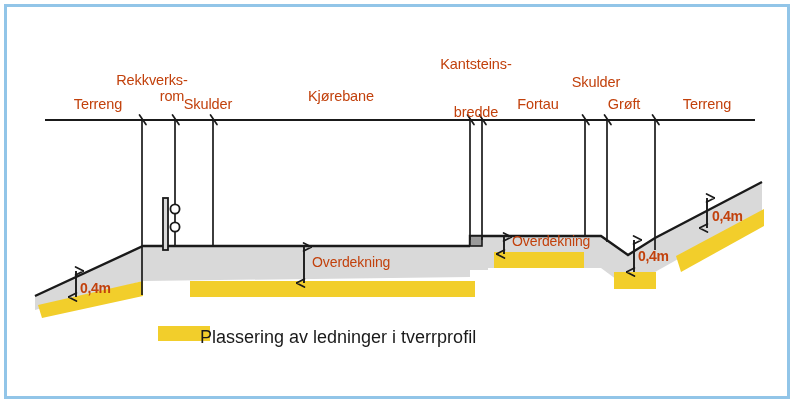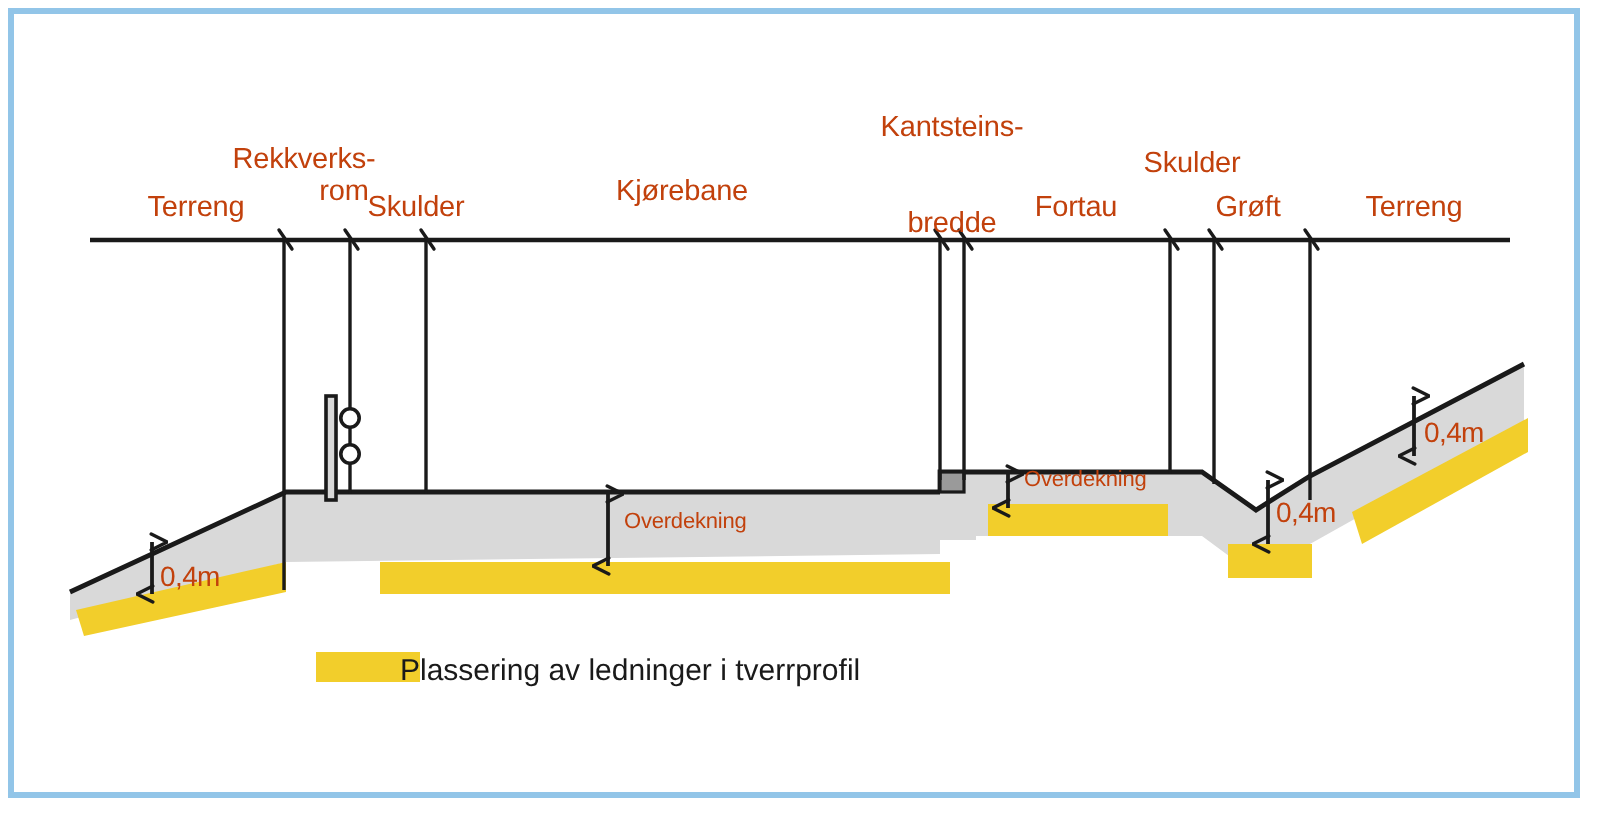--- a/index.html
+++ b/index.html
@@ -37,31 +37,31 @@
     font-family: "Liberation Sans", sans-serif;
     font-size: 14.5px;
     color: #c2410c;
     white-space: nowrap;
     line-height: 1.12;
     letter-spacing: -0.1px;
   }
   .lbl.ctr { transform: translateX(-50%); text-align: center; }
   .lbl.dim {
     font-size: 14px;
-    font-weight: 400;
+    font-weight: 700;
     letter-spacing: -0.3px;
   }
   .lbl.over {
-    font-size: 11px;
+    font-size: 14px;
   }
   #legend-label {
     position: absolute;
     left: 200px;
     top: 327px;
-    font-size: 15px;
+    font-size: 18px;
     color: #1a1a1a;
     white-space: nowrap;
   }
 </style>
 </head>
 <body>
 
 <div id="page">
   <div id="frame"></div>
 

